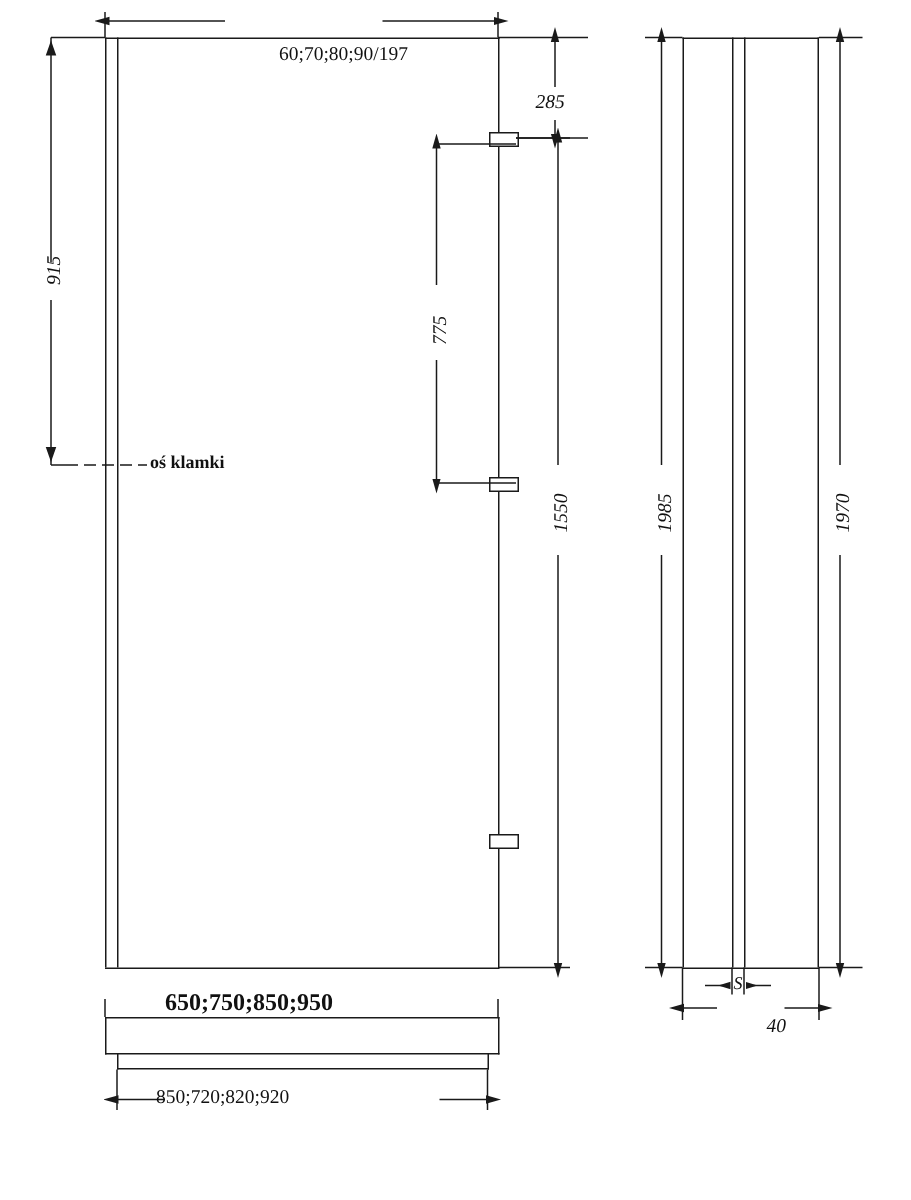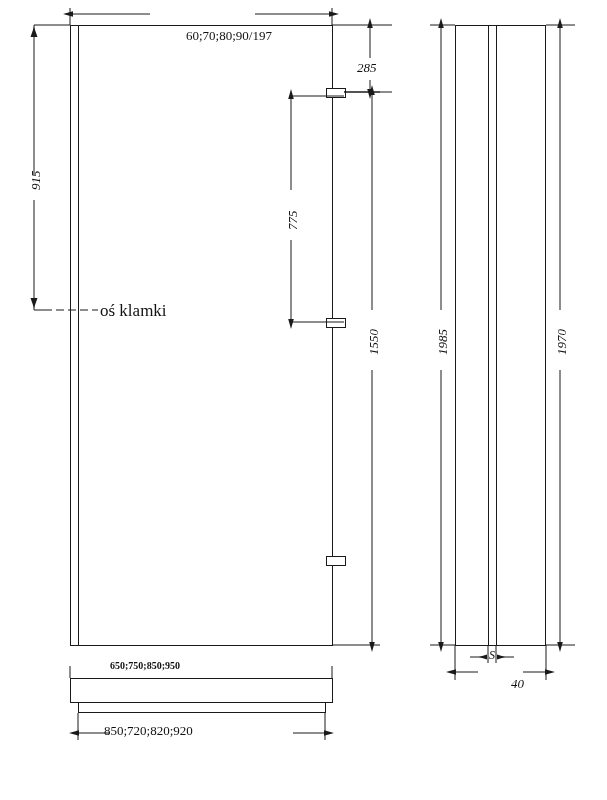--- a/index.html
+++ b/index.html
@@ -27,21 +27,21 @@
     position: absolute;
     font-family: "Liberation Serif", serif;
     font-style: italic;
     font-size: 13px;
     color: #111111;
     white-space: nowrap;
   }
   .lbl.bold {
     font-weight: bold;
     font-style: normal;
-    font-size: 10px;
+    font-size: 16px;
   }
   .lbl.plain {
     font-style: normal;
   }
   .lbl.rot {
     transform-origin: 0 0;
   }
   svg.overlay {
     position: absolute;
     left: 0;
@@ -154,21 +154,21 @@
       <line x1="325" y1="713" x2="325" y2="740"></line>
       <line x1="78" y1="733" x2="110" y2="733" marker-start="url(#ar)"></line>
       <line x1="325" y1="733" x2="293" y2="733" marker-start="url(#ar)"></line>
     </g>
   </svg>
 
   <div class="lbl plain" style="left:186px; top:4px;margin-top:24px;">60;70;80;90/197</div>
 
   <div class="lbl rot" style="left:28px; top:190px; transform:rotate(-90deg); transform-origin:0 0;">915</div>
 
-  <div class="lbl plain" style="left:100px; top:301px; font-size:17px;">oś  klamki</div>
+  <div class="lbl plain" style="left:100px; top:301px; font-size:12px;font-weight:bold;">oś  klamki</div>
 
   <div class="lbl" style="left:357px; top:60px;">285</div>
 
   <div class="lbl rot" style="left:285px; top:230px; transform:rotate(-90deg); transform-origin:0 0;">775</div>
 
   <div class="lbl rot" style="left:366px; top:355px; transform:rotate(-90deg); transform-origin:0 0;">1550</div>
 
   <div class="lbl rot" style="left:435px; top:355px; transform:rotate(-90deg); transform-origin:0 0;">1985</div>
 
   <div class="lbl rot" style="left:554px; top:355px; transform:rotate(-90deg); transform-origin:0 0;">1970</div>

